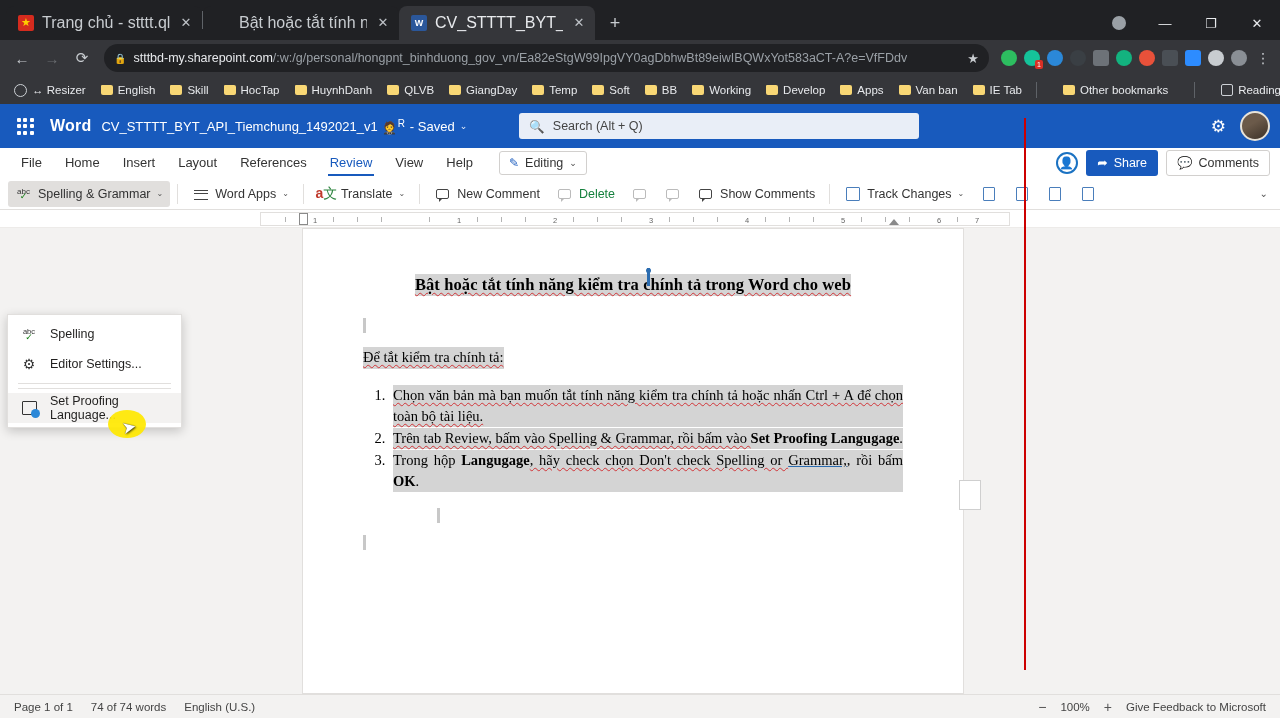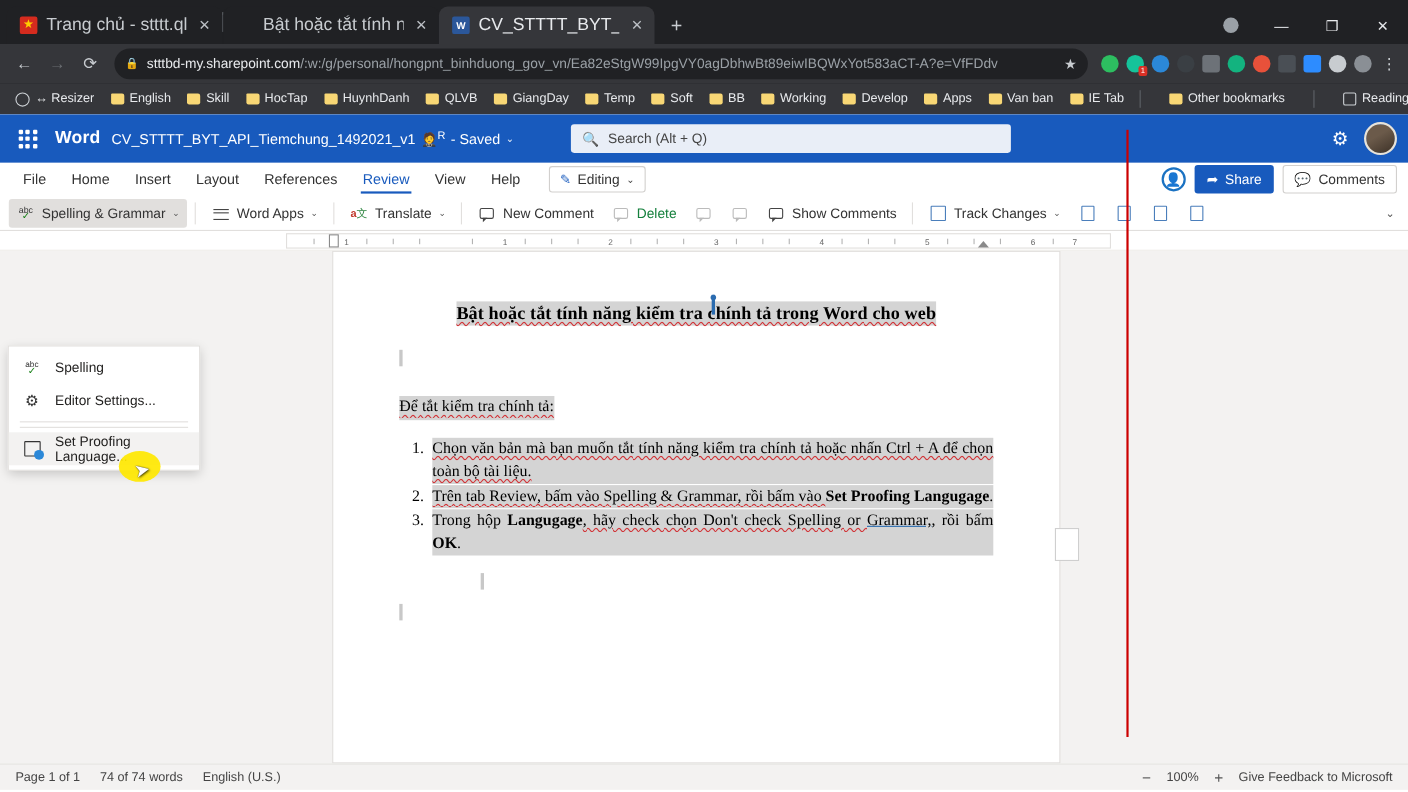--- a/index.html
+++ b/index.html
@@ -194,21 +194,21 @@
   .ribbon-more { margin-left: auto; color: #555; font-size: 10px; padding-right: 4px;}
 
   
   .ic-abc { font-size: 8px; color: #333; line-height: 7px; text-align:center; }
   .ic-abc b { display:block; font-weight: normal; }
   .ic-abc i { color: #107c10; font-style: normal; font-size: 9px; display:block; margin-top:-2px;}
   .ic-lines { width:14px; height:12px; border-bottom: 1.4px solid #444; }
   .ic-lines::before { content:""; display:block; height:2px; border-top:1.4px solid #444;
     border-bottom:1.4px solid #444; margin-top:2px;}
   .ic-doc { width: 12px; height: 14px; border: 1.3px solid #555; border-radius:1px; }
-  .ic-trans { font-size: 10px; }
+  .ic-trans { font-size: 14px; }
   .ic-trans b { color:#c0392b; } .ic-trans i { color:#2e8540; font-style:normal; }
   .ic-bubble { width: 13px; height: 10px; border: 1.4px solid #444; border-radius: 2px; position: relative; }
   .ic-bubble::after { content:""; position:absolute; left:2px; bottom:-4px;
      border-left: 4px solid #444; border-bottom: 4px solid transparent; }
   .ic-bubble.dimc { border-color:#bbb; } .ic-bubble.dimc::after{border-left-color:#bbb;}
   .ic-track { width: 14px; height: 14px; border: 1.3px solid #4a7ebb; border-radius:1px; }
   .ic-pg { width: 12px; height: 14px; border: 1.3px solid #4a7ebb; border-radius:1px;
      position:relative; }
 
   
@@ -622,21 +622,21 @@
     </div>
   </div>
 
   <div class="doc-scroll">
     <div class="page">
       <div style="text-align:center;">
         <span class="doc-h1 wavy">Bật hoặc tắt tính năng kiểm tra chính tả trong Word cho web</span>
       </div>
       <div class="caret"></div>
       <div style="margin-top:22px;"><span class="pmark"></span></div>
-      <div style="margin-top:22px;">
+      <div style="margin-top:10px;">
         <span class="doc-p wavy">Để tắt kiểm tra chính tả:</span>
       </div>
       <ol class="doc-list">
         <li>
             <span class="hl just wavy">Chọn văn bản mà bạn muốn tắt tính năng kiểm tra chính tả hoặc nhấn Ctrl + A để chọn toàn bộ tài liệu.</span>
           </li>
         <li>
             <span class="hl just"><span class="wavy">Trên tab Review, bấm vào Spelling &amp; Grammar, rồi bấm vào </span><b>Set Proofing Langugage</b><span>.</span></span>
           </li>
         <li>

